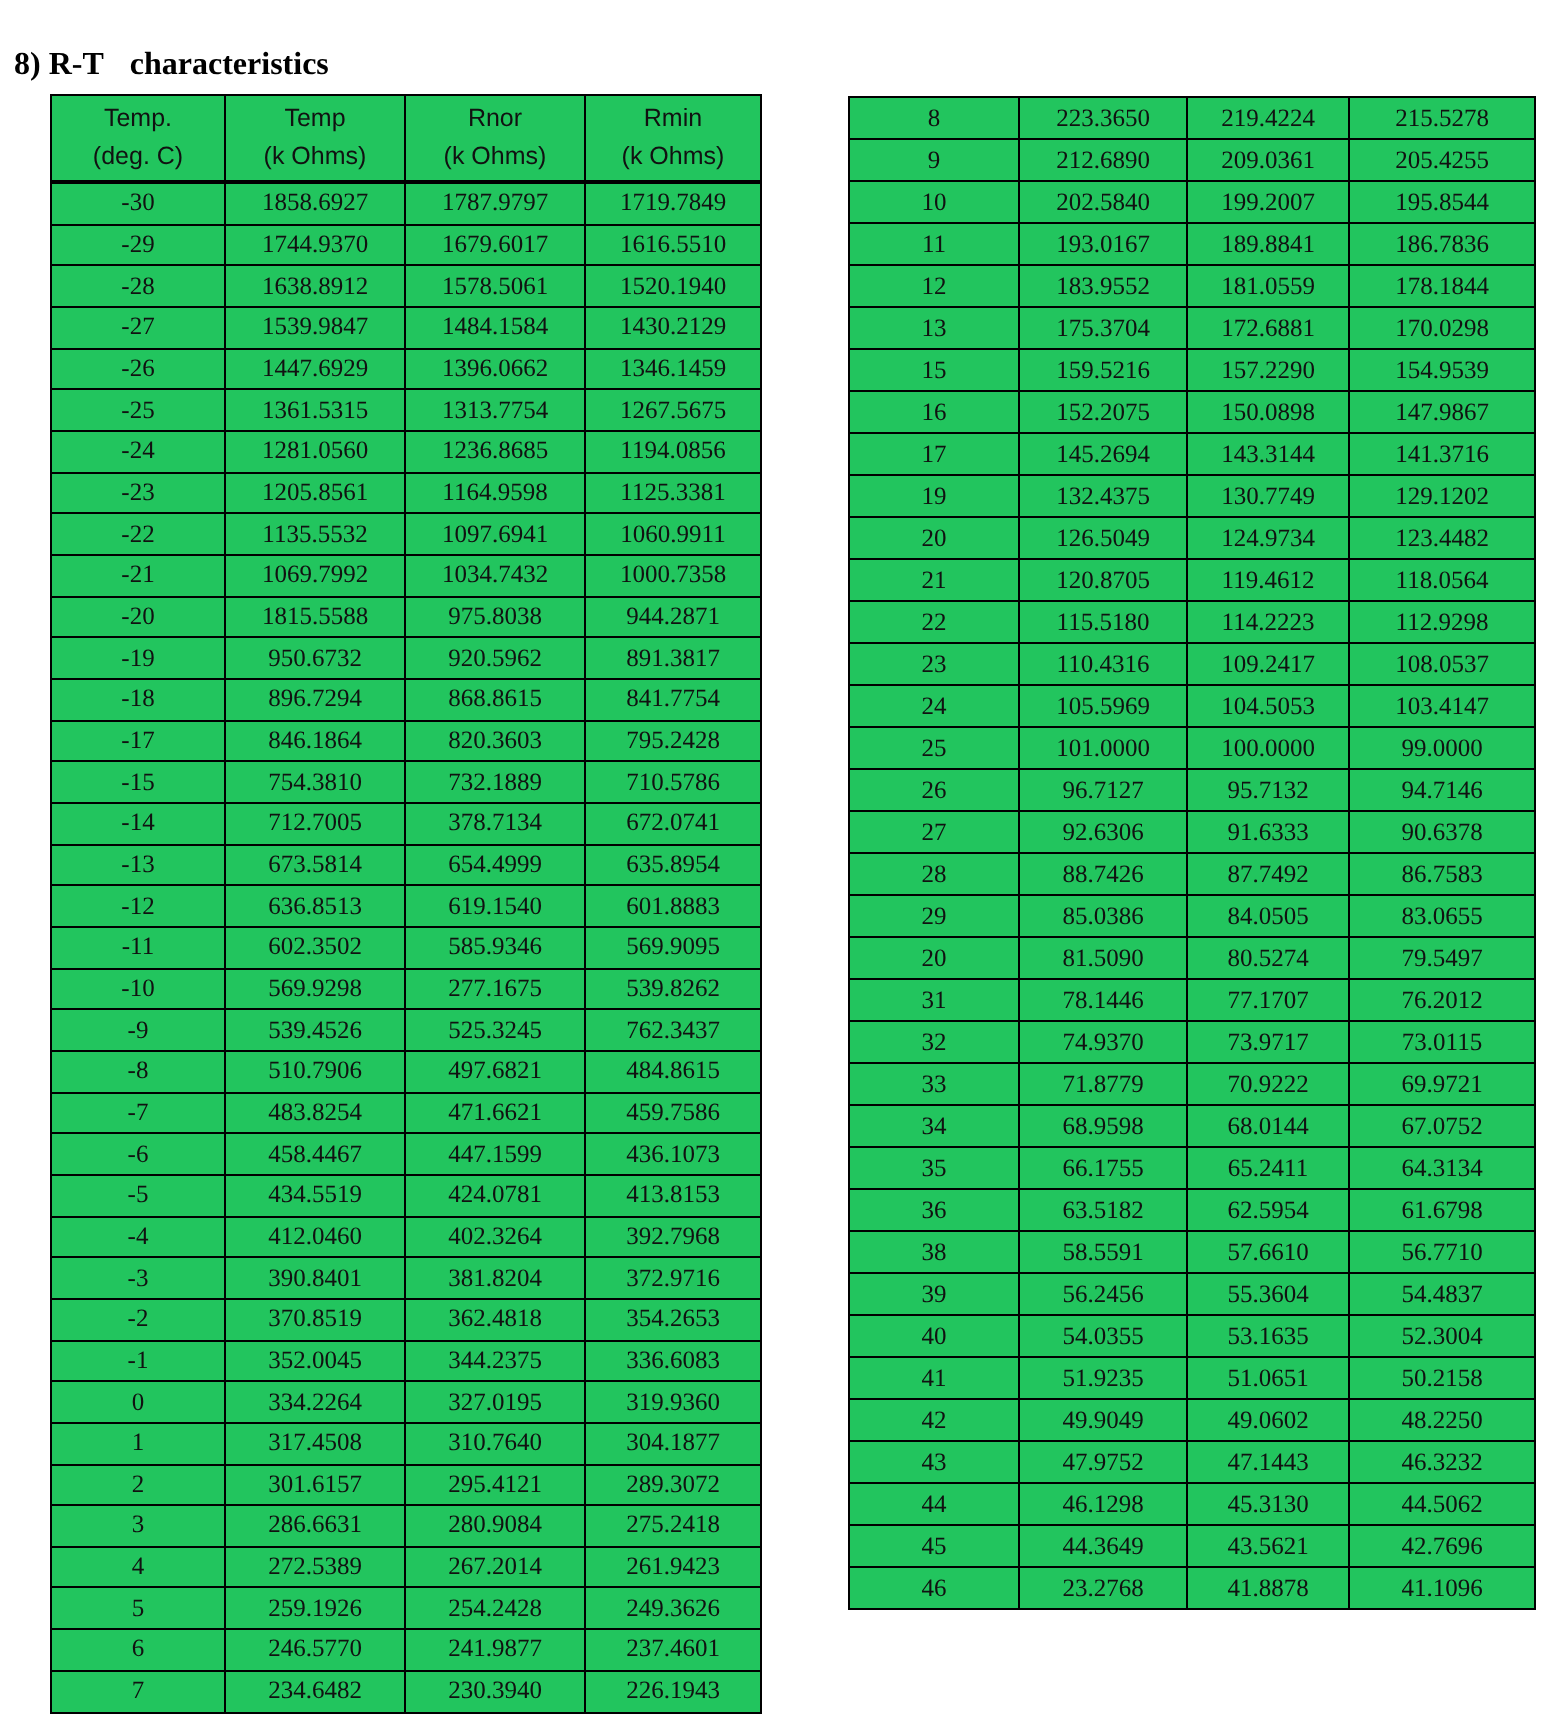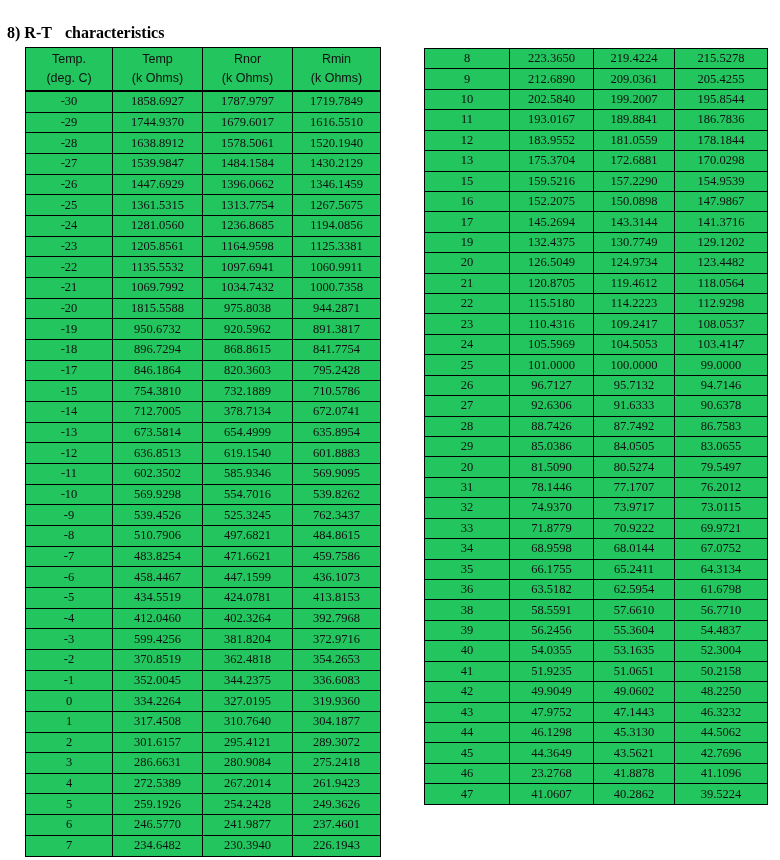--- a/index.html
+++ b/index.html
@@ -221,21 +221,21 @@
         </tr>
         <tr>
           <td>-11</td>
           <td>602.3502</td>
           <td>585.9346</td>
           <td>569.9095</td>
         </tr>
         <tr>
           <td>-10</td>
           <td>569.9298</td>
-          <td>554.7016</td>
+          <td>277.1675</td>
           <td>539.8262</td>
         </tr>
         <tr>
           <td>-9</td>
           <td>539.4526</td>
           <td>525.3245</td>
           <td>762.3437</td>
         </tr>
         <tr>
           <td>-8</td>
@@ -262,21 +262,21 @@
           <td>413.8153</td>
         </tr>
         <tr>
           <td>-4</td>
           <td>412.0460</td>
           <td>402.3264</td>
           <td>392.7968</td>
         </tr>
         <tr>
           <td>-3</td>
-          <td>599.4256</td>
+          <td>390.8401</td>
           <td>381.8204</td>
           <td>372.9716</td>
         </tr>
         <tr>
           <td>-2</td>
           <td>370.8519</td>
           <td>362.4818</td>
           <td>354.2653</td>
         </tr>
         <tr>
@@ -553,22 +553,16 @@
           <td>44.3649</td>
           <td>43.5621</td>
           <td>42.7696</td>
         </tr>
         <tr>
           <td>46</td>
           <td>23.2768</td>
           <td>41.8878</td>
           <td>41.1096</td>
         </tr>
-        <tr>
-          <td>47</td>
-          <td>41.0607</td>
-          <td>40.2862</td>
-          <td>39.5224</td>
-        </tr>
       </tbody>
   </table>
 
 </div>
 
 </body></html>

